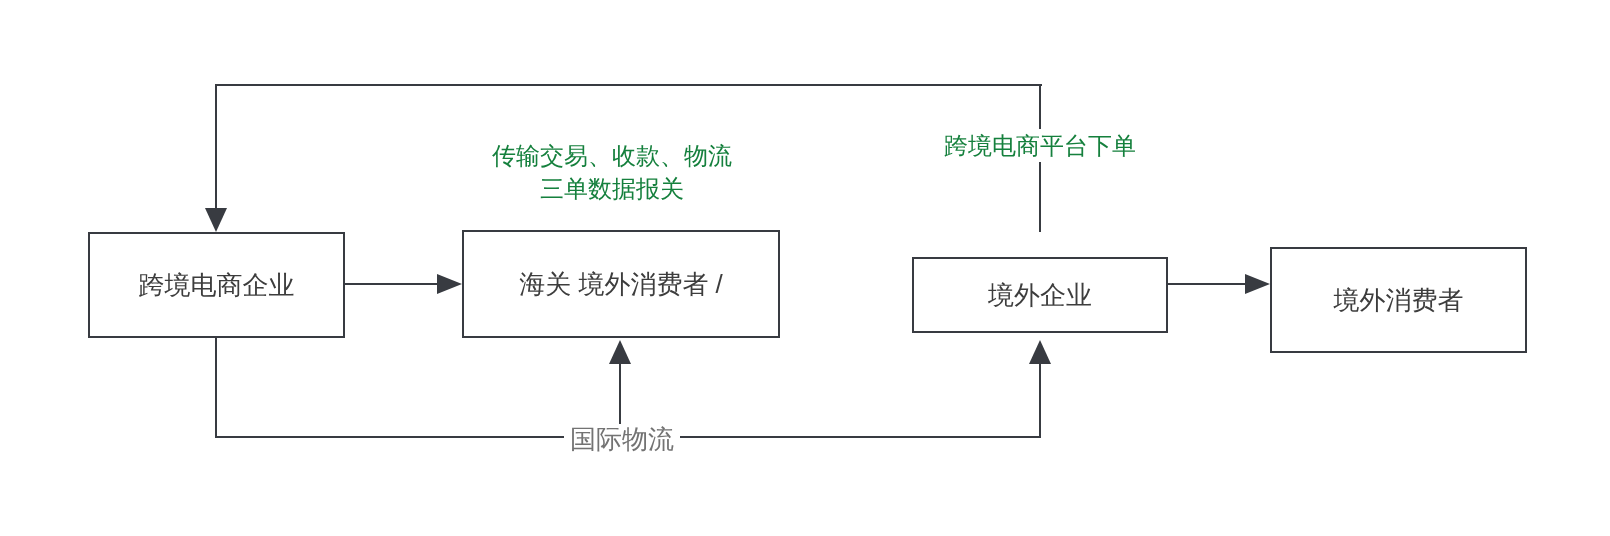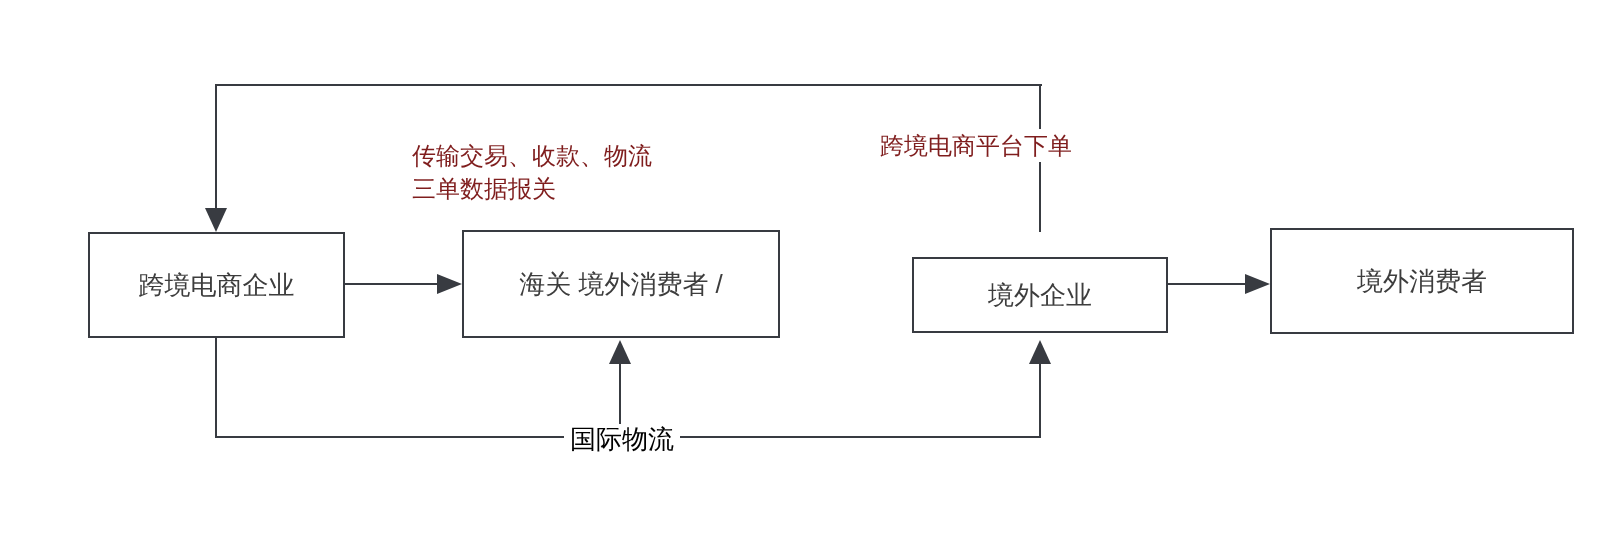--- a/index.html
+++ b/index.html
@@ -49,44 +49,44 @@
     border-right: 11px solid transparent;
     border-top: 24px solid #383b41;
   }
   .arrow.up {
     border-left: 11px solid transparent;
     border-right: 11px solid transparent;
     border-bottom: 24px solid #383b41;
   }
   .edge-label {
     position: absolute;
-    text-align: left;
+    text-align: center;
     font-size: 24px;
     line-height: 33px;
-    color: #7f1d1d;
+    color: #15803d;
   }
   .edge-label.masked {
     background: #ffffff;
   }
   .logistics-label {
     position: absolute;
     transform: translateX(-50%);
     background: #ffffff;
     padding: 0 6px;
     font-size: 26px;
     line-height: 30px;
-    color: #000000;
+    color: #737373;
     white-space: nowrap;
   }
 
   
   #node-cbec       { left: 88px;   top: 232px; width: 257px; height: 106px; }
   #node-customs    { left: 462px;  top: 230px; width: 318px; height: 108px; }
   #node-overseas   { left: 912px;  top: 232px; width: 256px; height: 76px; margin-top: 25px; }
-  #node-consumer   { left: 1270px; top: 228px; width: 304px; height: 106px; }
+  #node-consumer   { left: 1270px; top: 247px; width: 257px; height: 106px; }
 </style>
 </head>
 <body>
 
 <div class="canvas">
 
   <div class="line" style="left:215px; top:84px; width:827px; height:2px;"></div>
   <div class="line" style="left:215px; top:84px; width:2px; height:128px;"></div>
   <div class="arrow down" style="left:205px; top:208px;"></div>
   <div class="line" style="left:1039px; top:84px; width:2px; height:148px;"></div>

